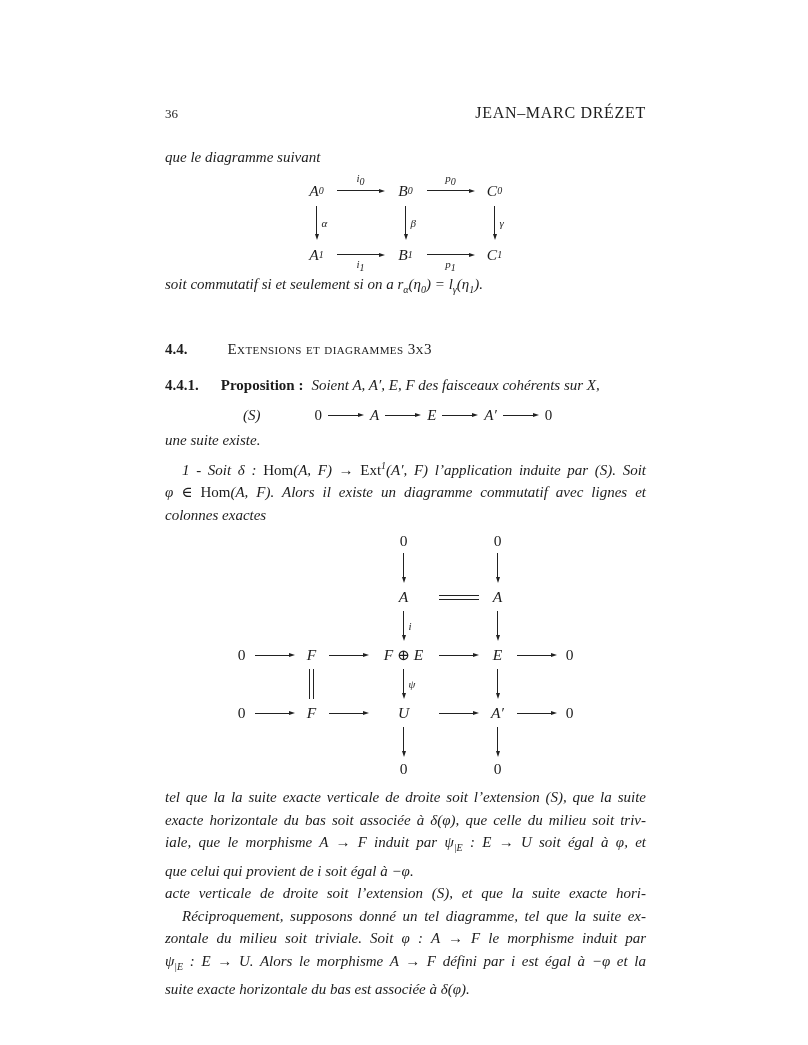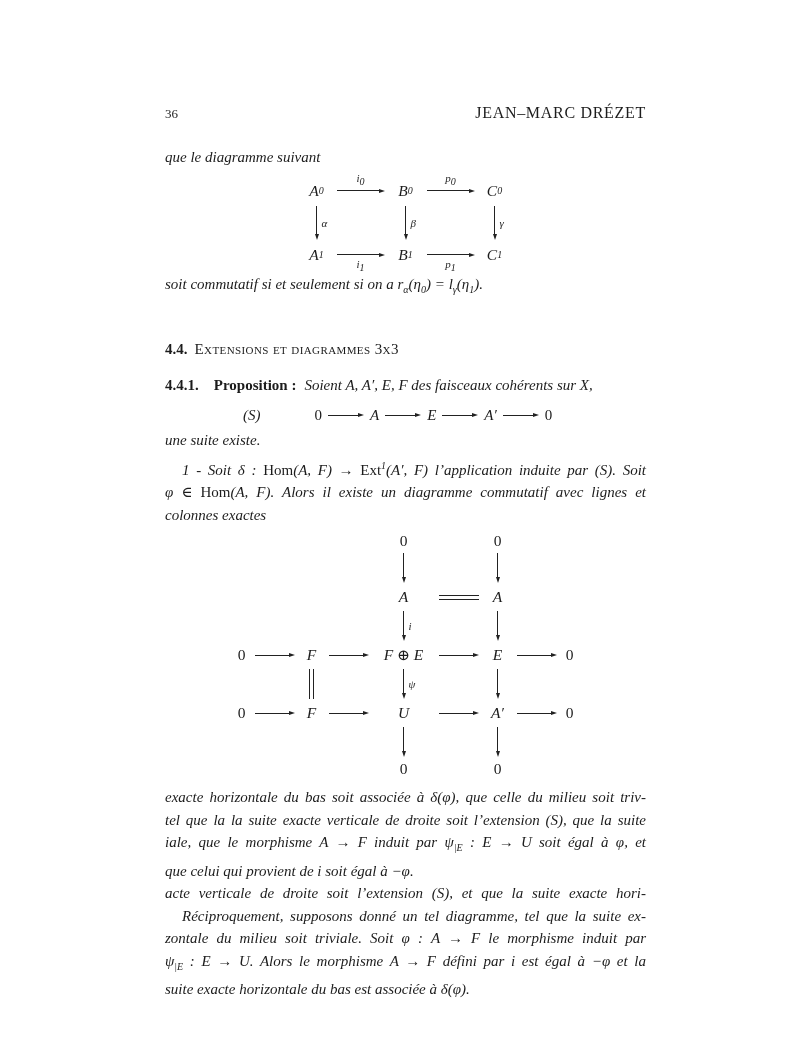--- a/index.html
+++ b/index.html
@@ -19,24 +19,24 @@
   .para{font-style:italic;font-size:15px;line-height:22.5px;}
   .jline{text-align:justify;text-align-last:justify;}
   .lastline{text-align-last:left;}
   .ind{text-indent:17px;}
   .rm{font-style:normal;}
   sub,sup{font-size:10px;}
 
   
   .sec{margin-top:40px;font-size:15px;font-style:normal;}
   .secnum{font-weight:bold;margin-right:7px;}
-  .sectitle{font-variant:small-caps;letter-spacing:0.4px;}
+  .sectitle{font-variant:small-caps;letter-spacing:0.4px;margin-left:33px;}
   .prop{margin-top:19px;font-size:15px;}
   .propnum,.proplabel{font-weight:bold;font-style:normal;}
-  .propnum{margin-right:15px;}
+  .propnum{margin-right:22px;}
   .proplabel{margin-right:8px;}
   .proptext{font-style:italic;}
 
   
   .eq-s{display:flex;align-items:center;margin:9px 0 2px 78px;font-style:italic;font-size:15px;height:24px;}
   .eq-s .tag{margin-right:54px;}
   .eq-s .harrow{width:36px;height:14px;margin:0 6px;}
 
   
   .diagram{display:grid;width:max-content;font-style:italic;font-size:15.5px;
@@ -263,22 +263,22 @@
     <div class="varrow" style="grid-area:8/7">
         <span class="shaft"></span>
         <span class="head"></span>
       </div>
 
     <div class="node zero" style="grid-area:9/5">0</div>
     <div class="node zero" style="grid-area:9/7">0</div>
   </div>
 
   <div class="para">
+    <div class="jline">tel que la la suite exacte verticale de droite soit l’extension (S), que la suite</div>
     <div class="jline">exacte horizontale du bas soit associée à δ(φ), que celle du milieu soit triv-</div>
-    <div class="jline">tel que la la suite exacte verticale de droite soit l’extension (S), que la suite</div>
     <div class="jline">iale, que le morphisme A → F induit par ψ<sub>|E</sub> : E → U soit égal à φ, et</div>
     <div class="lastline">que celui qui provient de i soit égal à −φ.</div>
   </div>
 
   <div class="para">
     <div class="jline">acte verticale de droite soit l’extension (S), et que la suite exacte hori-</div>
     <div class="jline ind">Réciproquement, supposons donné un tel diagramme, tel que la suite ex-</div>
     <div class="jline">zontale du milieu soit triviale. Soit φ : A → F le morphisme induit par</div>
     <div class="jline">ψ<sub>|E</sub> : E → U. Alors le morphisme A → F défini par i est égal à −φ et la</div>
     <div class="lastline">suite exacte horizontale du bas est associée à δ(φ).</div>

